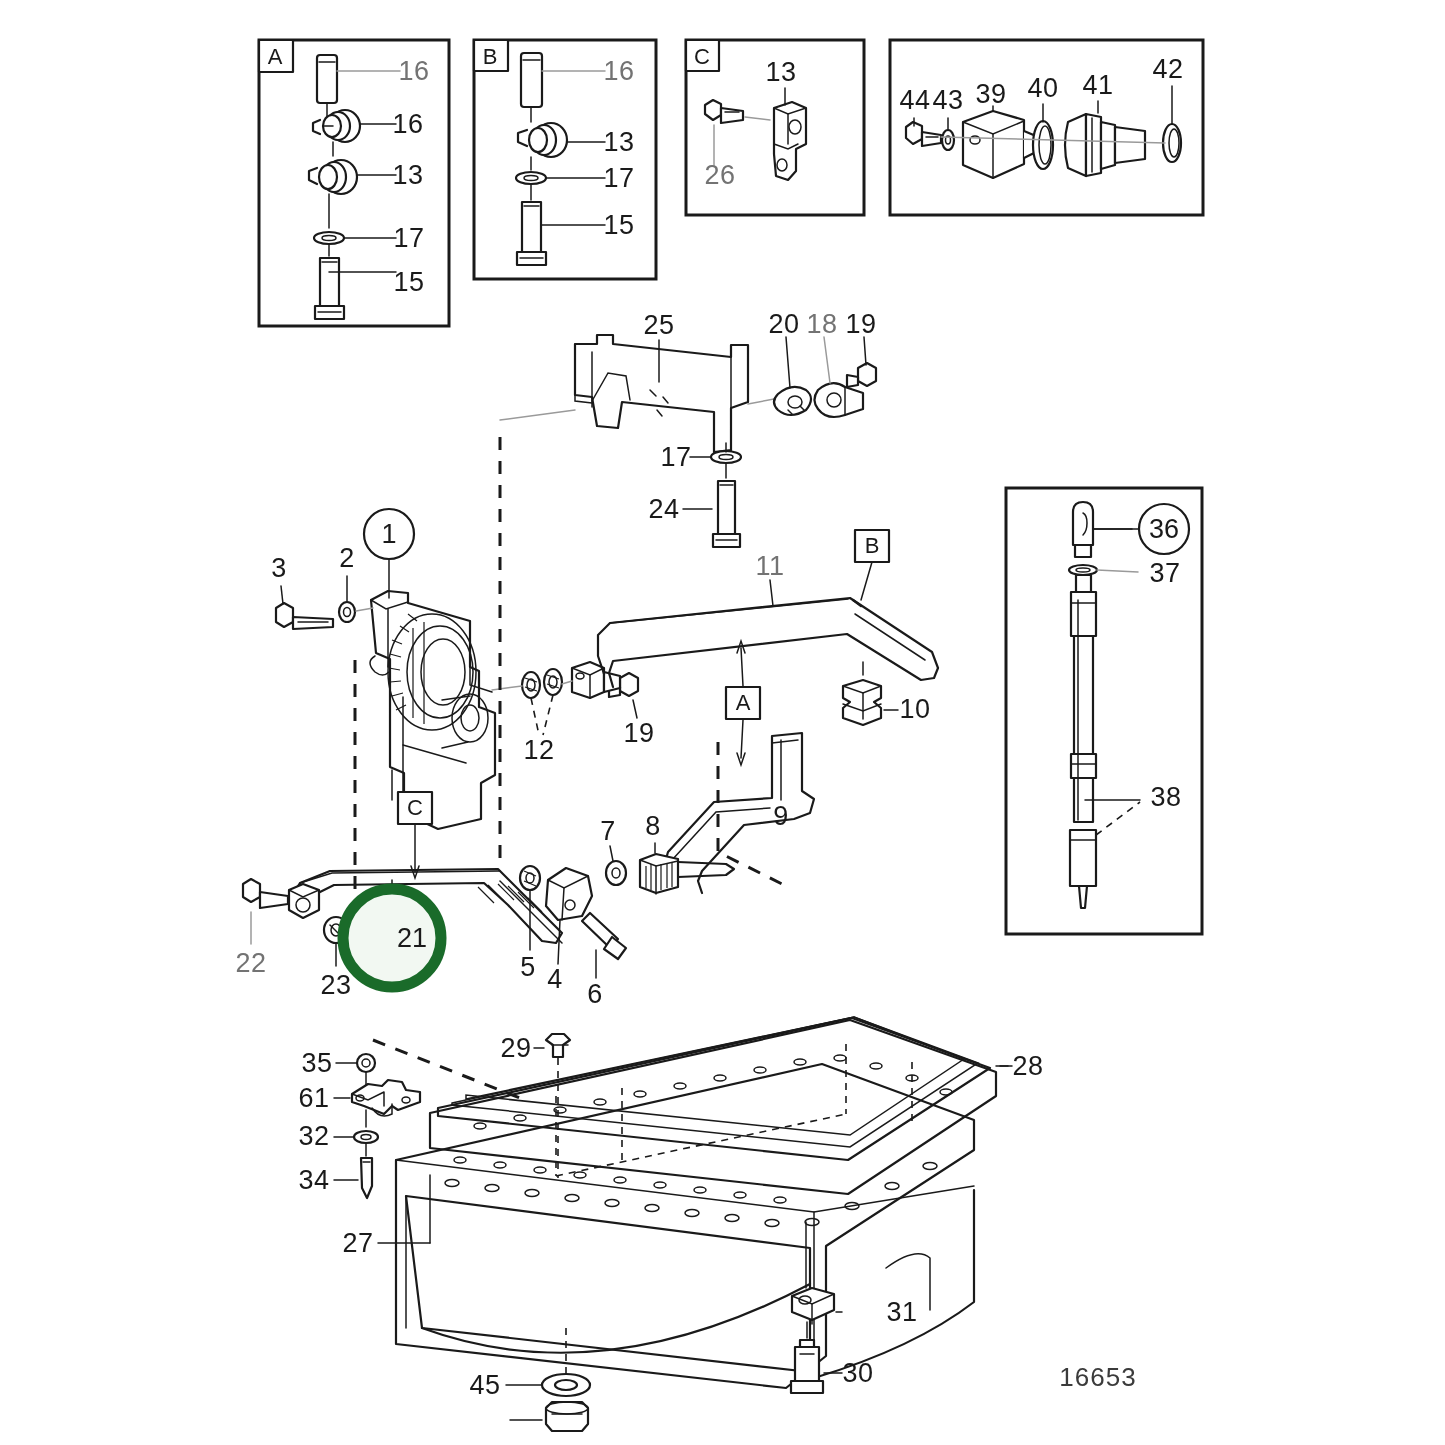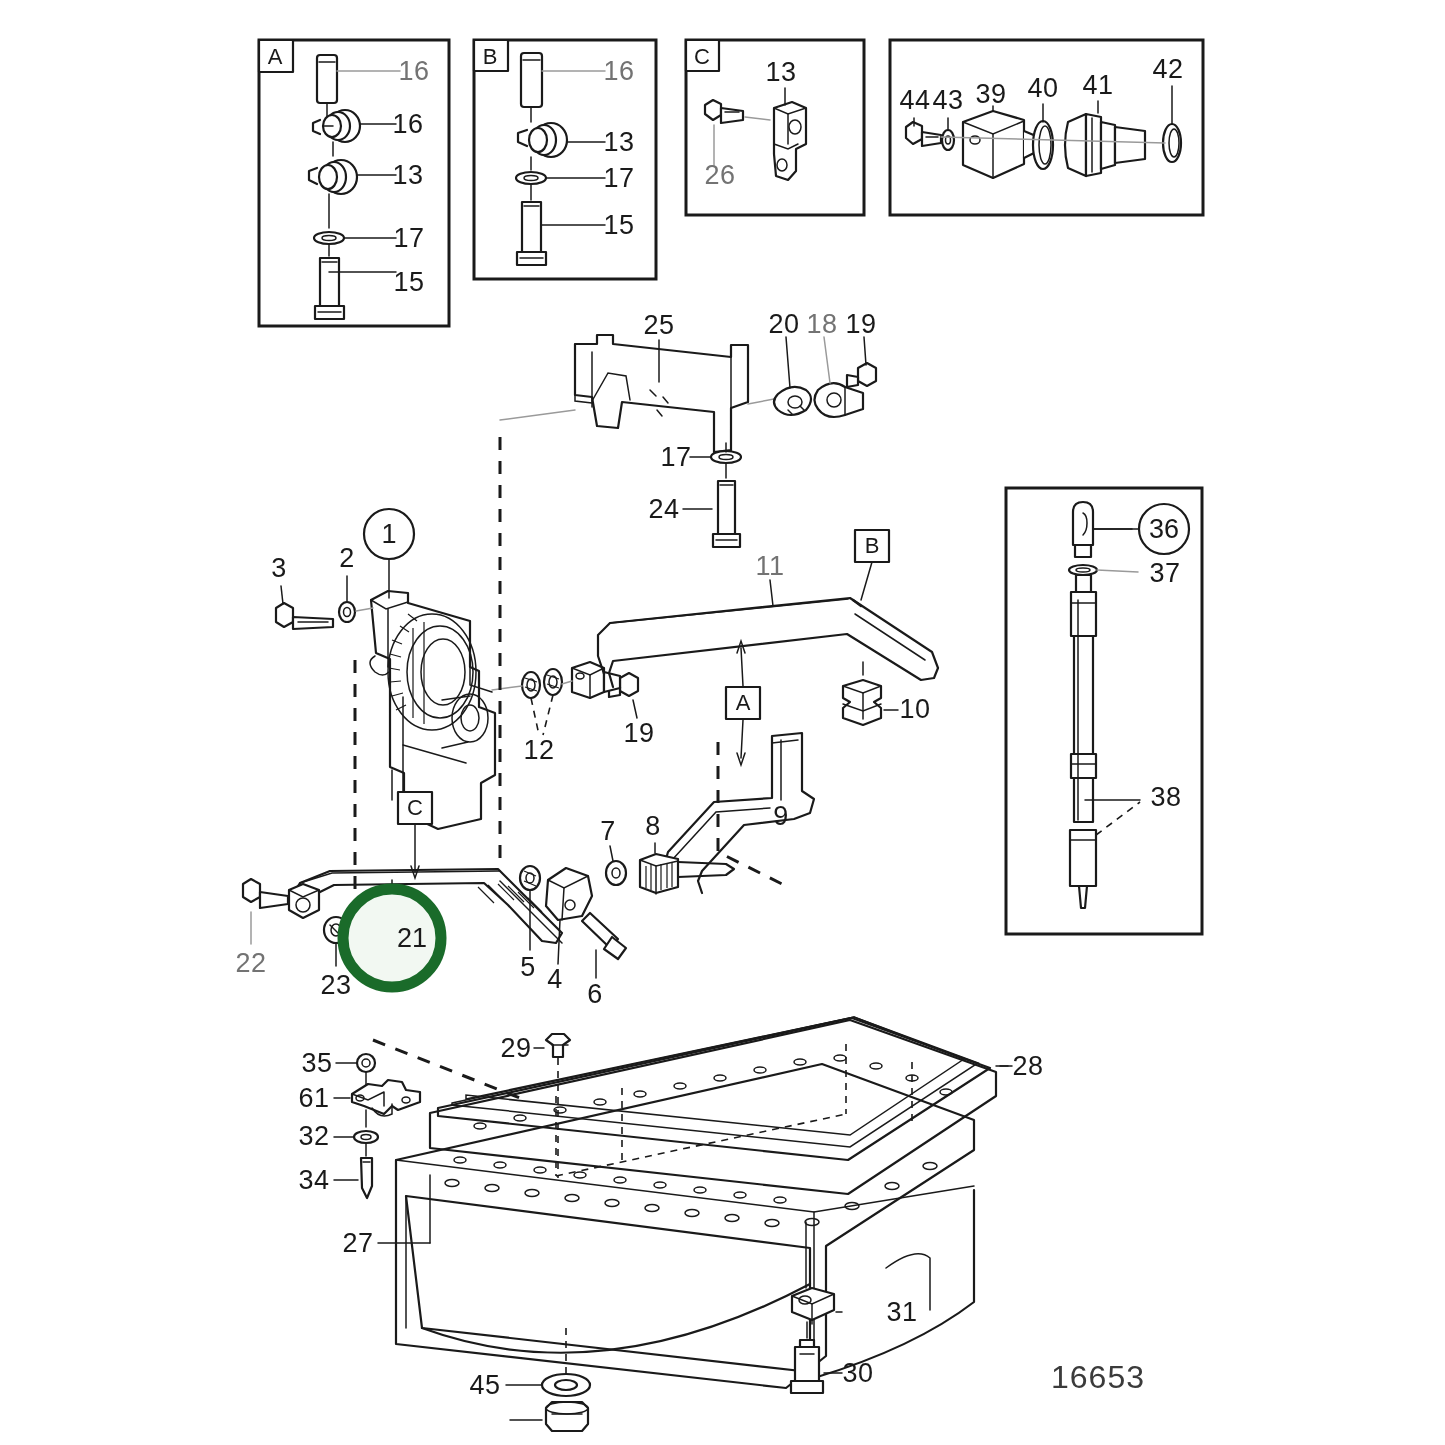--- a/index.html
+++ b/index.html
@@ -4,21 +4,21 @@
 <title>Parts Diagram 16653</title>
 <style>
   html,body{margin:0;padding:0;background:#ffffff;}
   body{font-family:"Liberation Sans",sans-serif;}
   #page{position:relative;width:1445px;height:1445px;background:#ffffff;overflow:hidden;}
   #art{position:absolute;left:0;top:0;width:1445px;height:1445px;}
   .lbl{position:absolute;font-family:"Liberation Sans",sans-serif;color:#1a1a1a;
        font-size:27px;line-height:1;letter-spacing:.5px;white-space:nowrap;
        transform:translate(-50%,-50%);}
   .lbl.faint{color:#737373;}
-  .drawno{position:absolute;font-size:32px;color:#3b3b3b;letter-spacing:1px;
+  .drawno{position:absolute;font-size:26px;color:#3b3b3b;letter-spacing:1px;
        transform:translate(-50%,-50%);font-family:"Liberation Sans",sans-serif;}
   .circ-num{position:absolute;transform:translate(-50%,-50%);
        font-size:27px;color:#1a1a1a;font-family:"Liberation Sans",sans-serif;}
   .boxtag{position:absolute;transform:translate(-50%,-50%);
        font-size:22px;color:#1a1a1a;font-family:"Liberation Sans",sans-serif;}
 </style>
 </head>
 <body>
 
 <div id="page">

